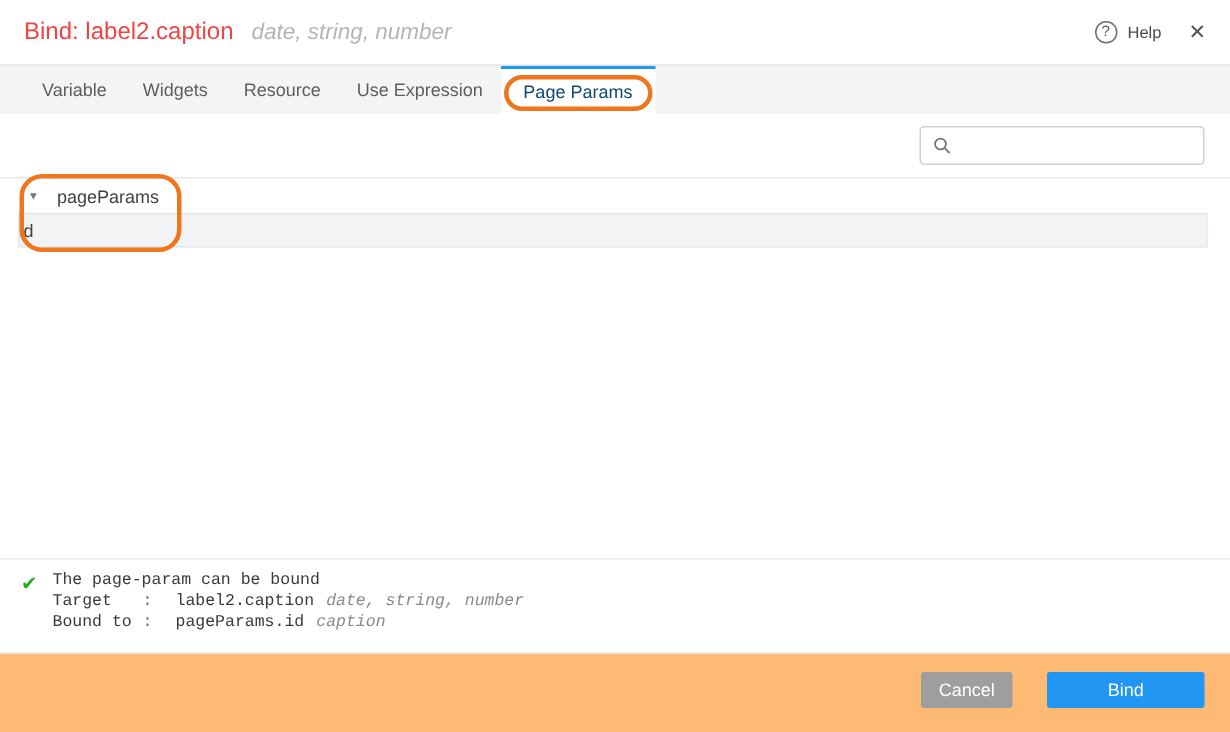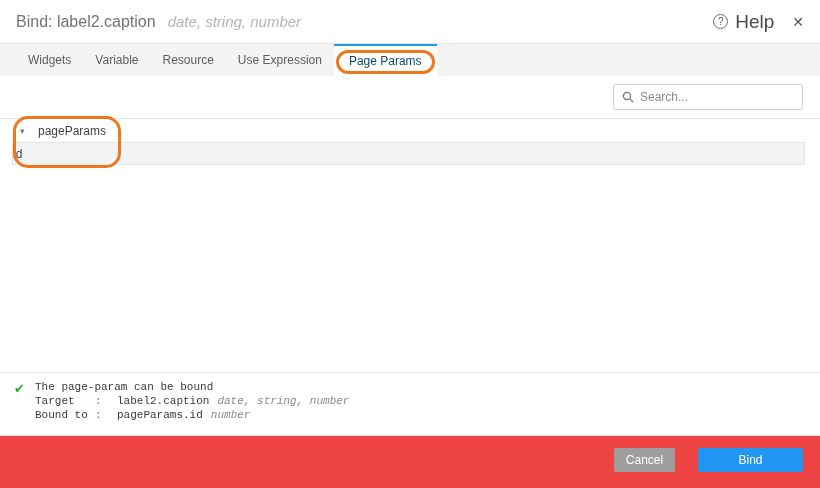--- a/index.html
+++ b/index.html
@@ -4,29 +4,29 @@
 <style>
   * { margin:0; padding:0; box-sizing:border-box; }
   html,body { background:#fff; }
   body { font-family:"Liberation Sans","DejaVu Sans",sans-serif; }
   .dialog {
     position:relative; width:820px; height:488px; background:#fff; overflow:hidden;
   }
 
   
   .header { height:43px; display:flex; align-items:center; padding:0 16px; background:#fff; }
-  .title { font-size:16px; color:#737373; }
+  .title { font-size:16px; color:#ef4444; }
   .subtitle { margin-left:12px; font-size:15px; font-style:italic; color:#b4b4b4; }
   .header-right { margin-left:auto; display:flex; align-items:center; }
   .help-circle {
     width:15px; height:15px; border:1px solid #6e6e6e; border-radius:50%;
     display:flex; align-items:center; justify-content:center;
     font-size:10px; color:#5f5f5f; cursor:pointer;
   }
-  .help-label { margin-left:7px; font-size:19px; color:#4a4a4a; cursor:pointer; }
+  .help-label { margin-left:7px; font-size:11px; color:#4a4a4a; cursor:pointer; }
   .close-x { margin-left:18px; font-size:14px; color:#555; cursor:pointer; }
 
   
   .tabbar {
     height:33px; background:#f4f4f4; border-top:1px solid #e6e6e6;
     display:flex; align-items:stretch; padding-left:16px; font-size:12px; color:#5d5d5d;
   }
   .tab { display:flex; align-items:center; padding:0 12px; cursor:pointer; white-space:nowrap; }
   .tab.active {
     position:relative; background:#fff; border-top:2px solid #1d9bf0; color:#0c4a6e; padding:0 15px;
@@ -64,21 +64,21 @@
   .status { height:63px; border-top:1px solid #e8e8e8; padding:7px 0 0 14px; font-size:11px; color:#3a3a3a; }
   .status-flex { display:flex; }
   .check-col { width:21px; padding-top:1px; }
   .check-mark { color:#1faf1f; font-size:13px; font-weight:bold; }
   .status-line { line-height:14px;font-family:Liberation Mono, monospace; }
   .st-label { display:inline-block; width:60px; }
   .st-colon { display:inline-block; width:22px; color:#6f6f6f; }
   .st-type { font-style:italic; color:#8a8a8a; margin-left:8px; }
 
   
-  .footer { position:relative; height:53px; border-top:1px solid #e8e8e8; background:#ef4444; }
+  .footer { position:relative; height:53px; border-top:1px solid #e8e8e8; background:#fdba74; }
   .footer-buttons { position:absolute; top:12px; right:17px; display:flex; }
   .btn {
     height:24px; border:none; border-radius:2px; color:#fff; font-size:12px;
     font-family:"Liberation Sans","DejaVu Sans",sans-serif; cursor:pointer;
     display:flex; align-items:center; justify-content:center;
   }
   .btn-cancel { width:61px; background:#9e9e9e; }
   .btn-bind { width:105px; background:#2196f3; margin-left:23px; }
 </style>
 </head>
@@ -91,44 +91,43 @@
     <span class="subtitle">date, string, number</span>
     <div class="header-right">
       <span class="help-circle">?</span>
       <span class="help-label">Help</span>
       <span class="close-x">✕</span>
     </div>
   </div>
 
   <div class="tabbar">
     <div class="tab">
-        <span>Widgets</span>
+        <span>Variable</span>
       </div>
     <div class="tab">
-        <span>Variable</span>
+        <span>Widgets</span>
       </div>
     <div class="tab">
         <span>Resource</span>
       </div>
     <div class="tab">
         <span>Use Expression</span>
       </div>
     <div class="tab active">
       <span>Page Params</span>
       <div class="annotation tab-annotation"></div>
     </div>
   </div>
 
   <div class="content">
     <div class="searchbox">
       <svg width="12" height="12" viewBox="0 0 12 12">
         <circle cx="5" cy="5" r="3.6" fill="none" stroke="#757575" stroke-width="1.2"></circle>
         <line x1="7.8" y1="7.8" x2="11" y2="11" stroke="#757575" stroke-width="1.2"></line>
       </svg>
-      <input type="text" placeholder="Search..." style="">
     </div>
 
     <div class="tree-divider"></div>
 
     <div class="tree">
       <div class="tree-row-root">
         <span class="caret">▾</span>
         <span>pageParams</span>
       </div>
       <div class="tree-row-child">
@@ -143,21 +142,21 @@
     <div class="status-flex">
       <div class="check-col">
         <span class="check-mark">✔</span>
       </div>
       <div>
         <div class="status-line">The page-param can be bound</div>
         <div class="status-line">
           <span class="st-label">Target</span><span class="st-colon">:</span><span>label2.caption</span><span class="st-type">date, string, number</span>
         </div>
         <div class="status-line">
-          <span class="st-label">Bound to</span><span class="st-colon">:</span><span>pageParams.id</span><span class="st-type">number</span>
+          <span class="st-label">Bound to</span><span class="st-colon">:</span><span>pageParams.id</span><span class="st-type">caption</span>
         </div>
       </div>
     </div>
   </div>
 
   <div class="footer">
     <div class="footer-buttons">
       <button class="btn btn-cancel">Cancel</button>
       <button class="btn btn-bind">Bind</button>
     </div>

